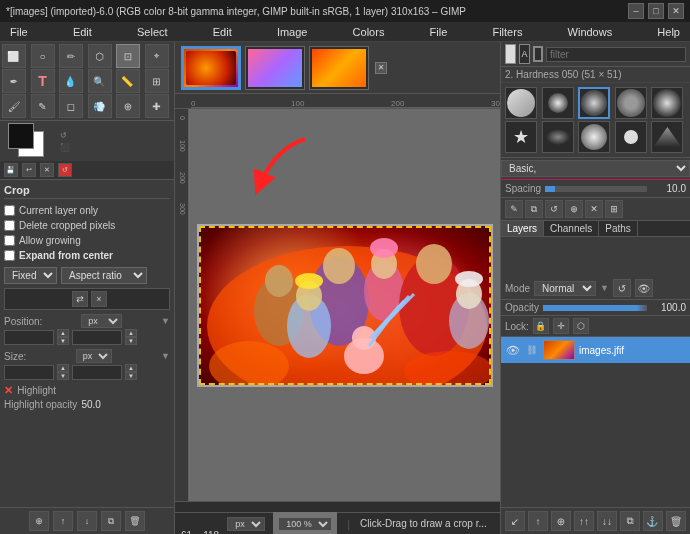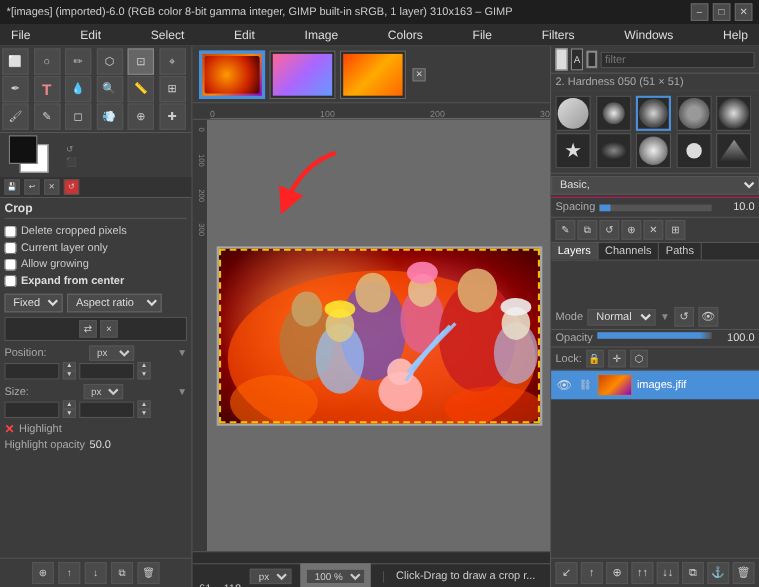--- a/index.html
+++ b/index.html
@@ -548,21 +548,21 @@
       background: #4a4a4a;
       border: 1px solid #555;
       color: #ddd;
       font-size: 10px;
       padding: 0 3px;
       cursor: pointer;
     }
 
     #opacity-row {
       display: flex;
-      align-items: flex-start;
+      align-items: center;
       gap: 4px;
       padding: 2px 4px;
       border-bottom: 1px solid #555;
     }
     .opacity-slider {
       flex: 1;
       height: 6px;
       background: #555;
       cursor: pointer;
     }
@@ -713,25 +713,25 @@
       <div class="opt-icon">↩</div>
       <div class="opt-icon">✕</div>
       <div class="opt-icon" style="background:#cc3333;">↺</div>
     </div>
 
     <div id="crop-panel">
       <div class="crop-title">Crop</div>
 
       <div class="crop-option">
         <input type="checkbox" style="">
-        <span>Delete cropped pixels</span>
+        <span>Current layer only</span>
       </div>
       <div class="crop-option">
         <input type="checkbox" style="">
-        <span>Current layer only</span>
+        <span>Delete cropped pixels</span>
       </div>
       <div class="crop-option">
         <input type="checkbox" style="">
         <span>Allow growing</span>
       </div>
       <div class="crop-option">
         <input type="checkbox" style="">
         <span class="crop-expand">Expand from center</span>
       </div>
 

